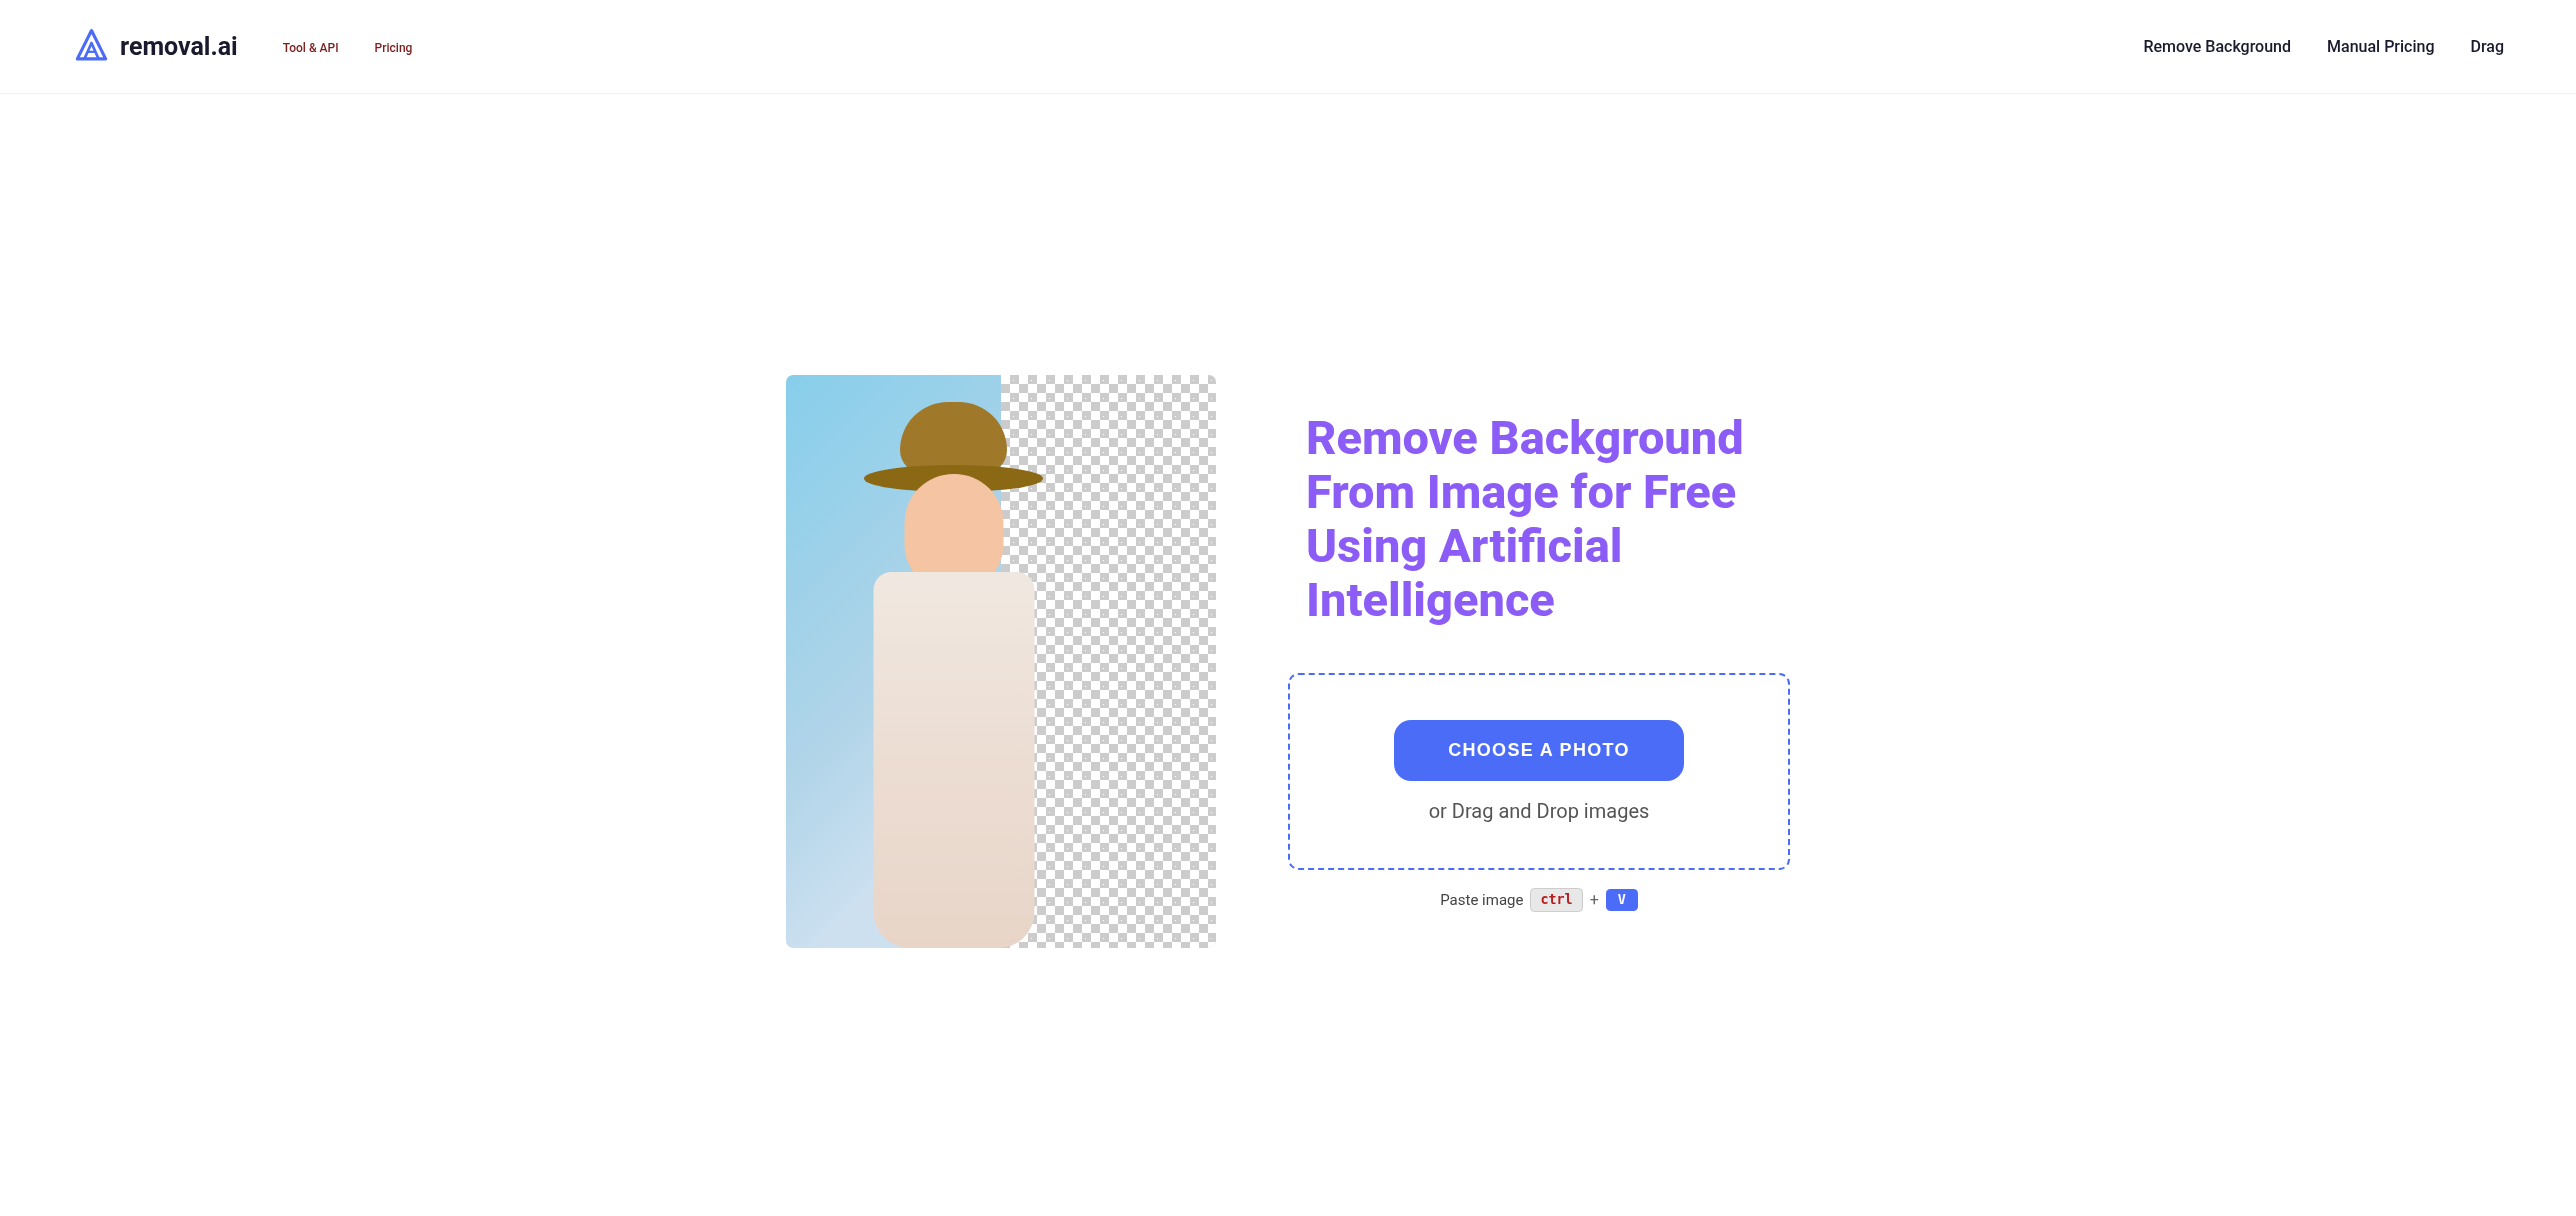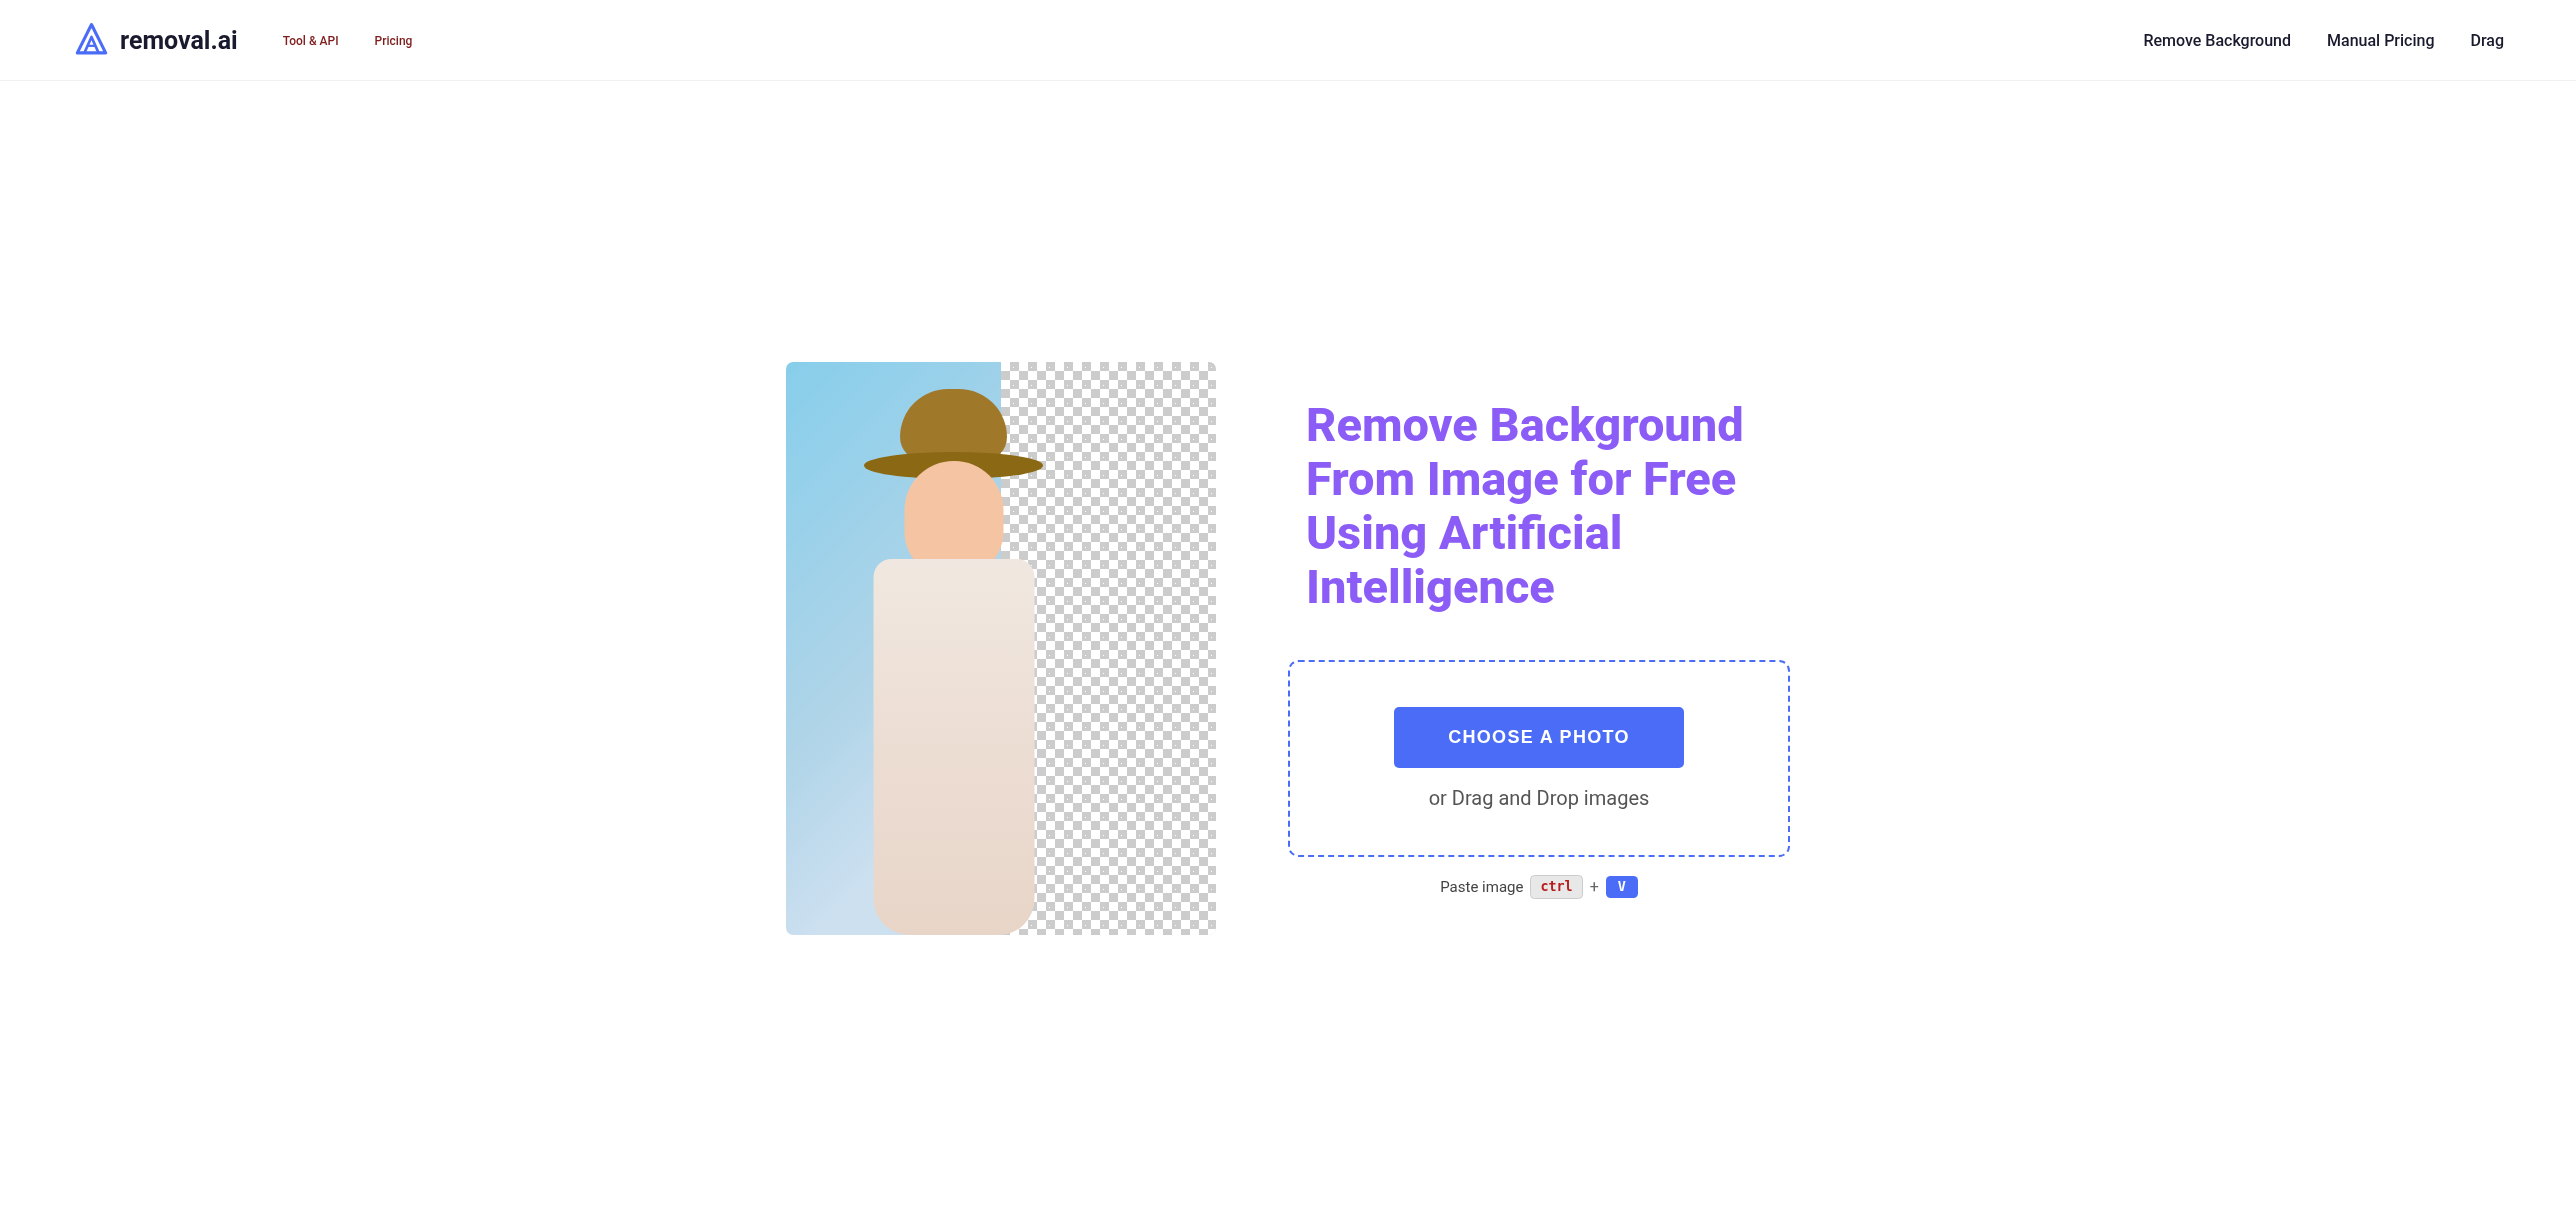--- a/index.html
+++ b/index.html
@@ -14,21 +14,21 @@
       color: #1a1a2e;
       min-height: 100vh;
     }
 
     
     nav {
       display: flex;
       align-items: center;
       justify-content: space-between;
       padding: 16px 72px;
-      height: 81px;
+      height: 94px;
       background: #ffffff;
       border-bottom: 0.9px solid #f0f0f0;
       gap: 46px;
     }
 
     .nav-left {
       display: flex;
       align-items: center;
       gap: 45px;
     }
@@ -229,21 +229,21 @@
       gap: 18px;
       background: #ffffff;
       cursor: pointer;
       margin-bottom: 18px;
     }
 
     .choose-btn {
       background: #4a6cf7;
       color: #ffffff;
       border: none;
-      border-radius: 5px;
+      border-radius: 17px;
       padding: 20px 54px;
       font-size: 18px;
       font-weight: 700;
       letter-spacing: 1.3px;
       cursor: pointer;
       text-transform: uppercase;
     }
 
     .drag-drop-text {
       font-size: 20px;

